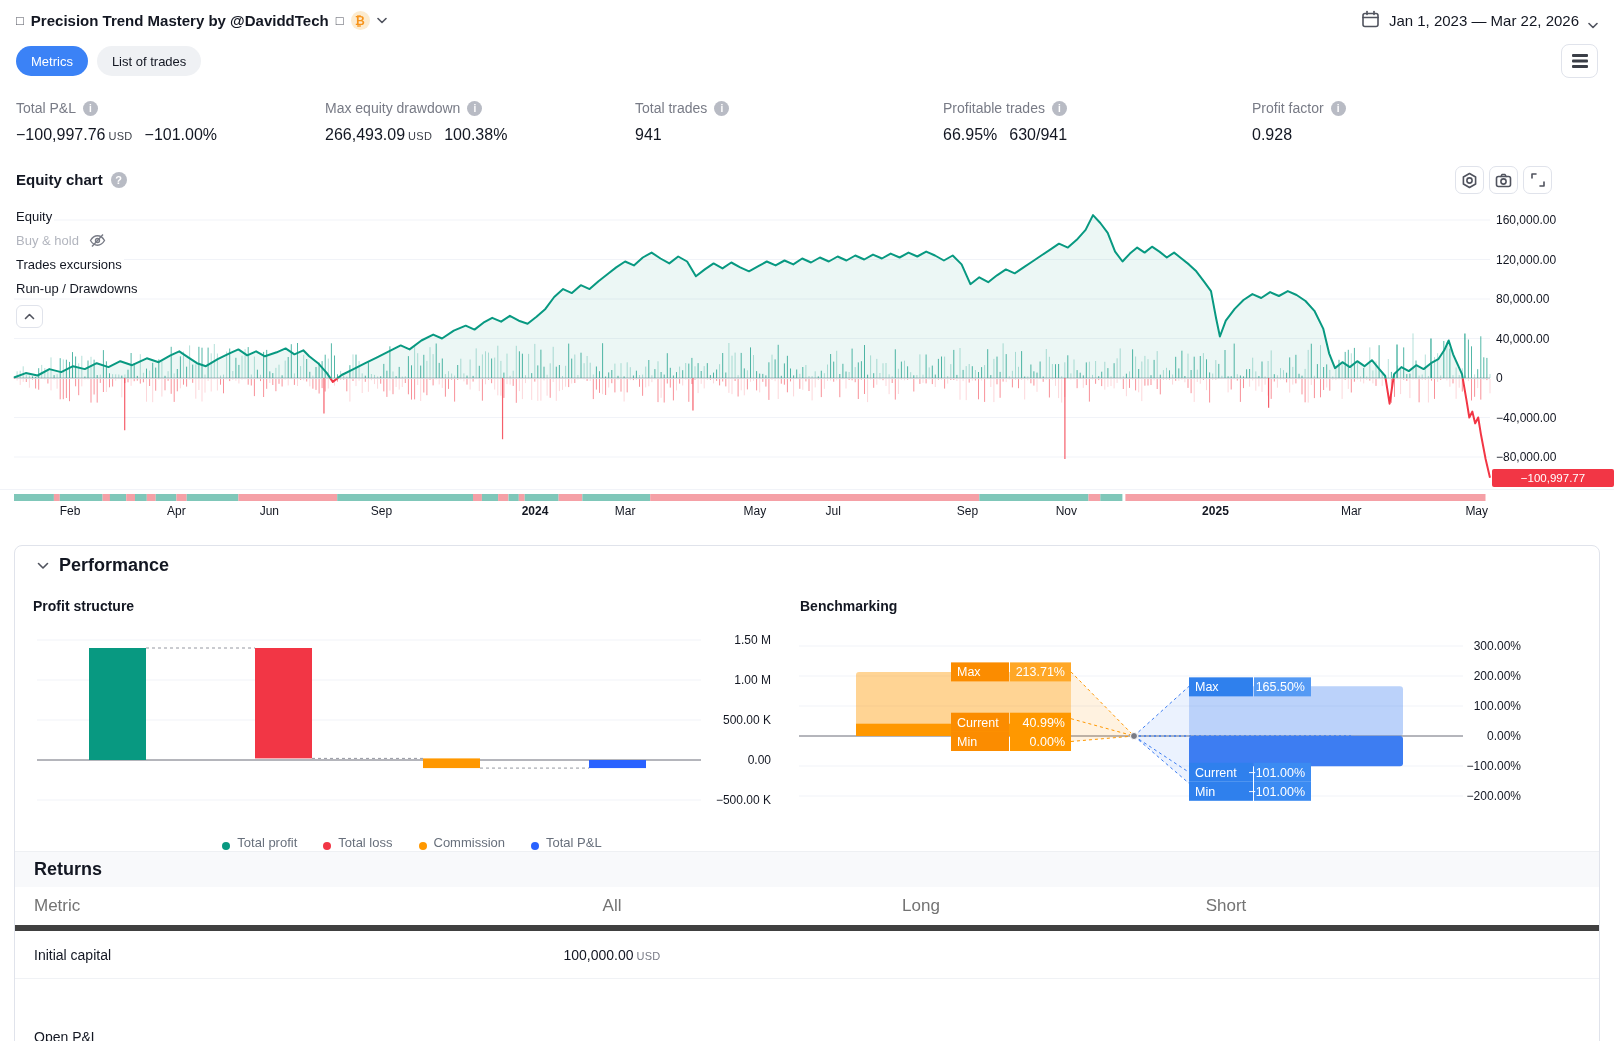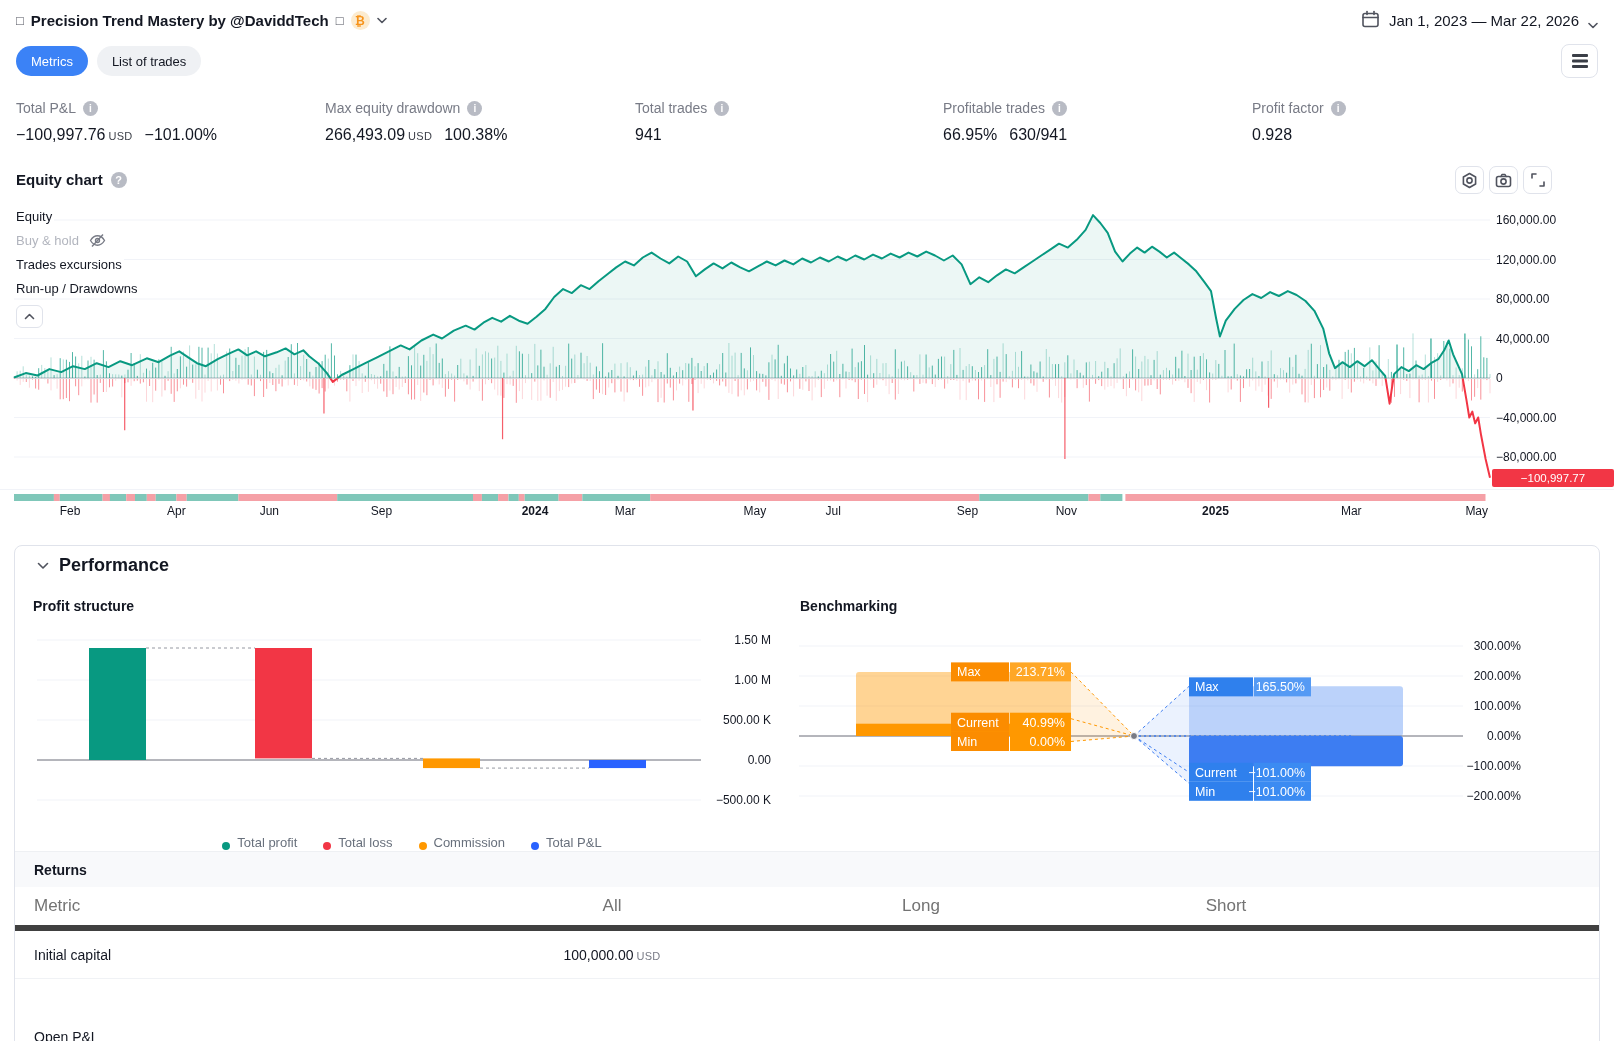--- a/index.html
+++ b/index.html
@@ -46,21 +46,21 @@
     background:#fff;display:flex;align-items:center;justify-content:center;cursor:pointer}
 
   .perf-card{position:absolute;left:14px;top:545px;width:1586px;height:560px;border:1px solid #E0E3EB;border-radius:8px;background:#fff}
   .perf-head{position:absolute;left:22px;top:9px;display:flex;align-items:center;gap:10px;font-size:18px;font-weight:700}
   .sub-title{position:absolute;top:52px;font-size:14px;font-weight:700}
   .legend-row{position:absolute;display:flex;justify-content:center;gap:26px;font-size:13px;color:#68707C}
   .legend-item{display:flex;align-items:flex-end;gap:7px}
   .dot{width:8px;height:8px;border-radius:50%;display:inline-block}
 
   .returns-band{position:absolute;left:0;top:305px;width:100%;height:36px;background:#F8F9FB;
-    border-top:1px solid #EEF0F3;display:flex;align-items:center;padding-left:19px;font-size:14px;font-weight:700}
+    border-top:1px solid #EEF0F3;display:flex;align-items:center;padding-left:19px;font-size:18px;font-weight:700}
   .rt-row{position:absolute;left:0;width:100%;display:grid;grid-template-columns:438px 318px 300px 310px;align-items:center}
   .rt-head{top:341px;height:44px;border-bottom:6px solid #404040;color:#737373;font-size:17px}
   .rt-r1{top:385px;height:48px;border-bottom:1px solid #F0F2F5;font-size:14px}
   .rt-r2{top:433px;height:70px;font-size:14px;align-items:start}
   .rt-row .c0{padding-left:19px}
   .rt-row .cc{text-align:center}
   .rt-unit{font-size:11px;color:#787B86;margin-left:3px;letter-spacing:.3px}
   .rt-r2 .c0{padding-top:50px}
   .rt-r2 .cc{padding-top:14px}
   .icon-stroke{stroke:#50535E;fill:none;stroke-width:1.6;stroke-linecap:round;stroke-linejoin:round}

